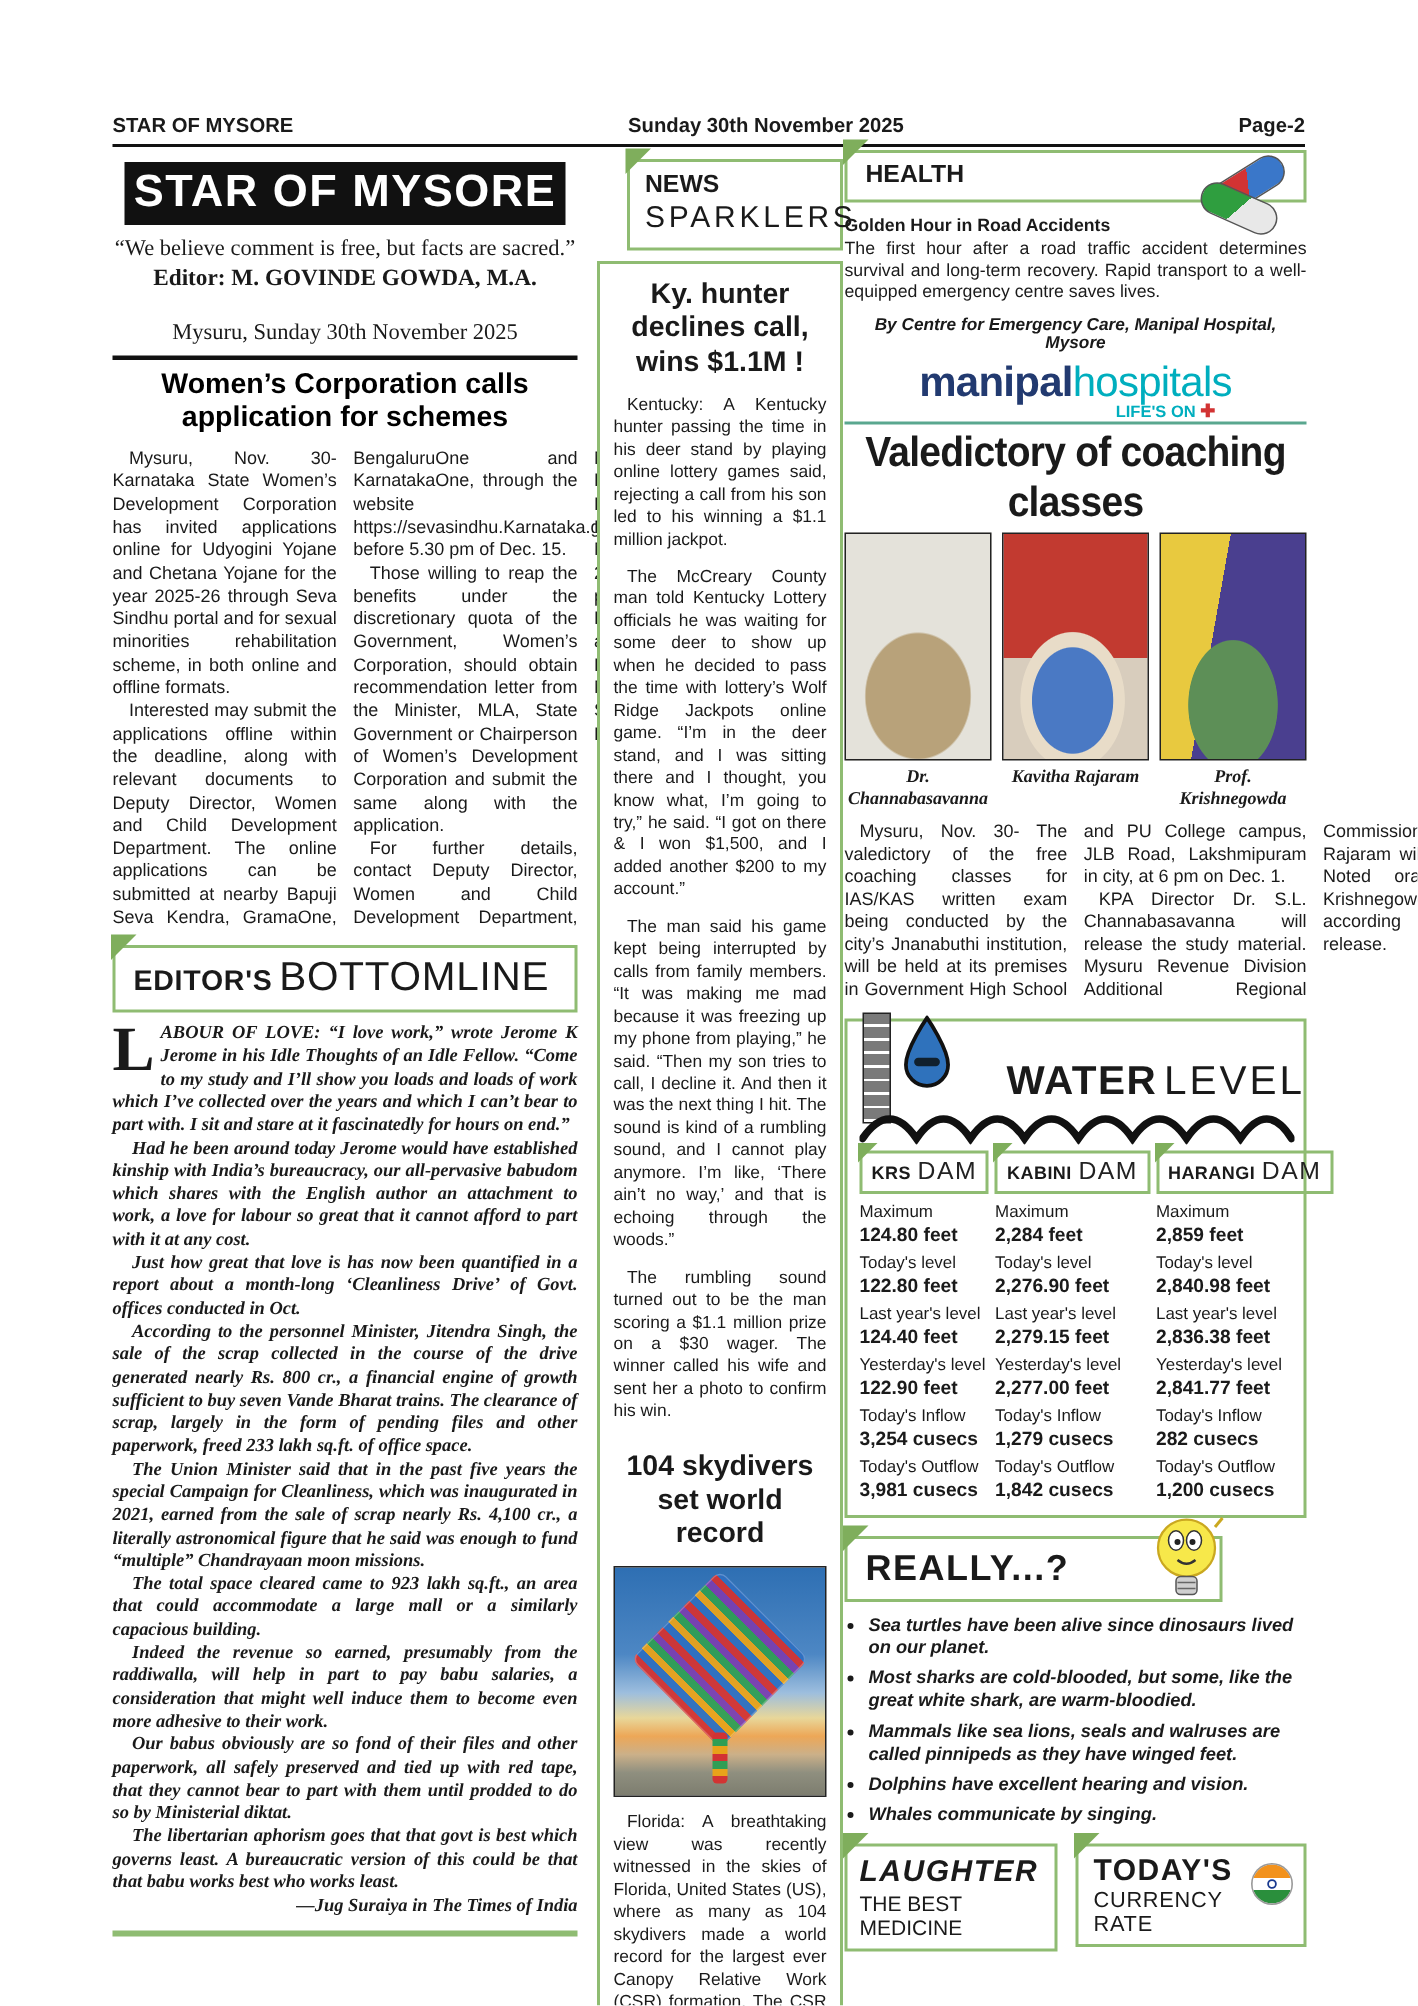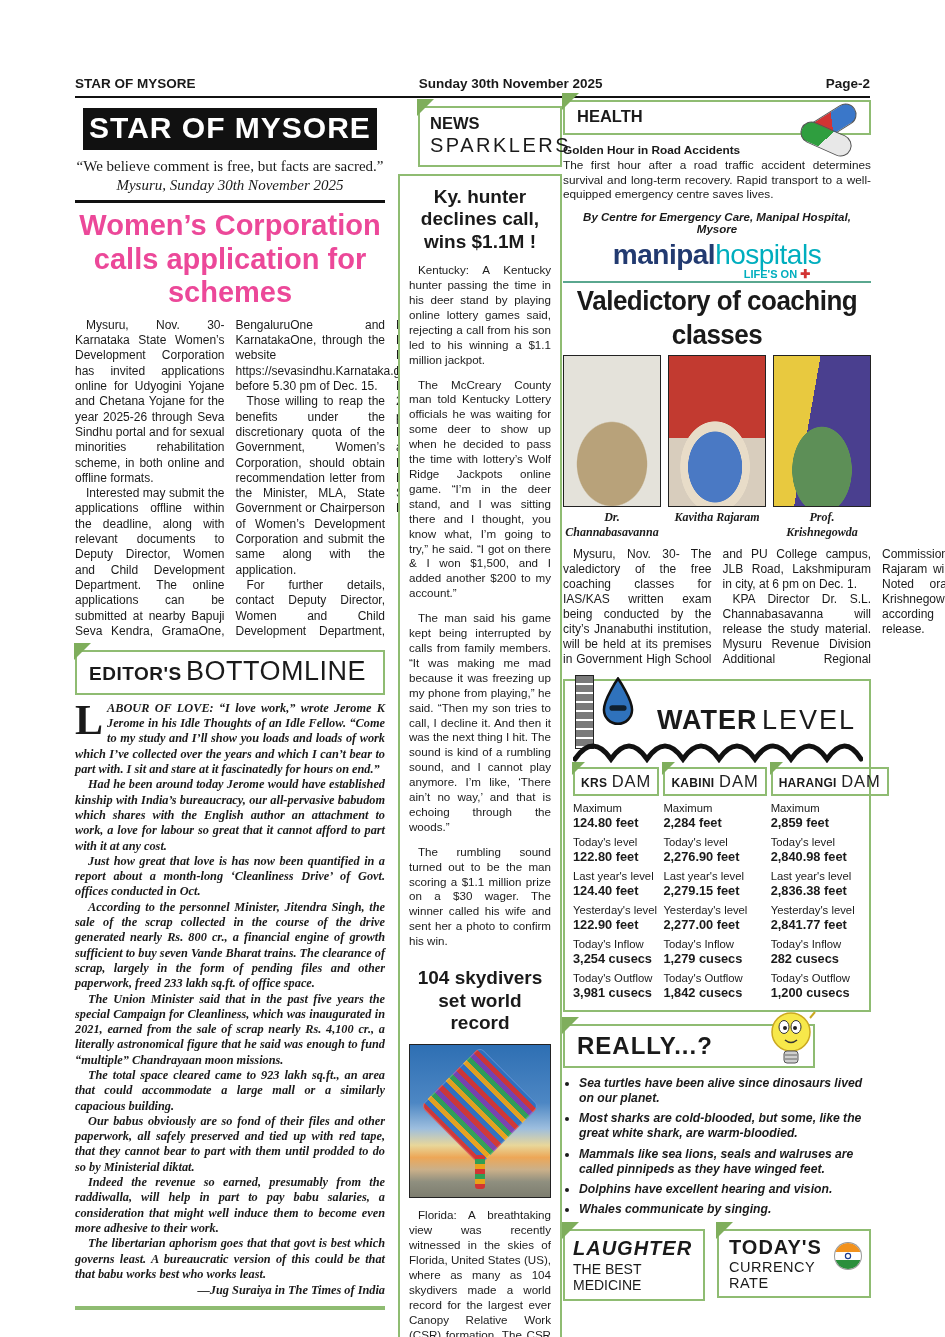--- a/index.html
+++ b/index.html
@@ -17,24 +17,24 @@
   
   .col-left{position:absolute;left:75px;top:104px;width:310px;}
   .col-mid{position:absolute;left:398px;top:106px;width:164px;}
   .col-right{position:absolute;left:563px;top:100px;width:308px;}
   
   .mast-box{background:#111;color:#fff;text-align:center;font-weight:bold;font-size:30px;
             letter-spacing:1px;padding:3px 0 5px;margin:4px 8px 8px;}
   .serif{font-family:"Liberation Serif",serif;}
   .tagline{text-align:center;font-size:15px;margin:2px 0;}
   .ed-line{text-align:center;font-size:15.5px;font-weight:bold;margin:2px 0;}
-  .pd-line{text-align:center;font-size:15px;margin:2px 0 6px;font-style:italic;}
+  .pd-line{text-align:center;font-size:15px;margin:19px 0 6px;}
   .black-rule{border-top:3px solid #111;margin:0 0 6px;}
   
-  .lead-headline{color:#ec4899;font-weight:bold;font-size:29px;line-height:1.16;text-align:center;margin:6px 0 8px;}
+  .lead-headline{color:#000000;font-weight:bold;font-size:19px;line-height:1.16;text-align:center;margin:6px 0 8px;}
   .lead-body{column-count:2;column-gap:11px;text-align:justify;font-size:12px;line-height:15.3px;height:322px;}
   .lead-body p{margin:0;text-indent:11px;}
   
   .edbox{margin:10px 0 6px;padding:4px 12px 6px;}
   .ed-kicker{font-weight:bold;font-size:19px;letter-spacing:.5px;}
   .ed-title{font-size:27px;letter-spacing:.5px;}
   .bl{font-family:"Liberation Serif",serif;font-style:italic;font-weight:bold;
       font-size:12.3px;line-height:15.3px;text-align:justify;margin-top:6px;}
   .bl p{margin:0;text-indent:13px;}
   .bl p.first{text-indent:0;}
@@ -91,21 +91,21 @@
   .photo-caption{font-family:"Liberation Serif",serif;font-weight:bold;font-style:italic;
                  font-size:12px;text-align:center;margin-top:3px;}
   .val-body{column-count:2;column-gap:11px;text-align:justify;font-size:12px;line-height:15.1px;margin-top:7px;height:122px;}
   .val-body p{margin:0;text-indent:10px;}
   
   .water-box{margin-top:10px;padding:6px 8px 10px;}
   .water-head{position:relative;height:72px;}
   .ruler{position:absolute;left:2px;top:-12px;width:17px;height:72px;background:#7a7a7a;border:1.5px solid #222;
          background-image:repeating-linear-gradient(#7a7a7a 0 7px,#fff 7px 9px);background-clip:padding-box;}
   .drop-wrap{position:absolute;left:26px;top:-10px;}
-  .water-title{position:absolute;left:84px;top:18px;white-space:nowrap;}
+  .water-title{position:absolute;left:98px;top:18px;white-space:nowrap;}
   .water-title .w1{font-weight:bold;font-size:27px;letter-spacing:1px;}
   .water-title .w2{font-size:27px;letter-spacing:2px;}
   .waves{position:absolute;left:0;top:46px;}
   .dam-row{display:flex;gap:4px;margin-top:8px;}
   .dam-col{flex:1;}
   .dam-head{border:2px solid #8fbc72;position:relative;padding:3px 6px;white-space:nowrap;}
   .dam-name{font-weight:bold;font-size:12px;letter-spacing:.3px;}
   .dam-suffix{font-size:16.5px;letter-spacing:1px;color:#222;}
   .stat{margin-top:6px;}
   .stat .lab{font-size:11.3px;display:block;}
@@ -137,20 +137,21 @@
 
   <div class="runhead">
     <span>STAR OF MYSORE</span>
     <span class="mid">Sunday 30th November 2025</span>
     <span>Page-2</span>
   </div>
 
   <div class="col-left">
     <div class="mast-box">STAR OF MYSORE</div>
     <div class="tagline serif">“We believe comment is free, but facts are sacred.”</div>
+    <div class="ed-line serif">Editor: M. GOVINDE GOWDA, M.A.</div>
     <div class="pd-line serif">Mysuru, Sunday 30th November 2025</div>
     <div class="black-rule"></div>
 
     <div class="lead-headline">Women’s Corporation calls application for schemes</div>
     <div class="lead-body">
       <p>Mysuru, Nov. 30- Karnataka State Women’s Development Corporation has invited applications online for Udyogini Yojane and Chetana Yojane for the year 2025-26 through Seva Sindhu portal and for sexual minorities rehabilitation scheme, in both online and offline formats.</p>
       <p>Interested may submit the applications offline within the deadline, along with relevant documents to Deputy Director, Women and Child Development Department. The online applications can be submitted at nearby Bapuji Seva Kendra, GramaOne, BengaluruOne and KarnatakaOne, through the website https://sevasindhu.Karnataka.gov.in before 5.30 pm of Dec. 15.</p>
       <p>Those willing to reap the benefits under the discretionary quota of the Government, Women’s Corporation, should obtain recommendation letter from the Minister, MLA, State Government or Chairperson of Women’s Development Corporation and submit the same along with the application.</p>
       <p>For further details, contact Deputy Director, Women and Child Development Department, Mysuru district or District Development Officer, Karnataka State Women’s Development Corporation, Mysuru [Ph: 0821-2495432], according to a press release from the Deputy Director of Women and Child Development Department and District Manager of Karnataka State Women’s Development Corporation.</p>
     </div>
@@ -161,22 +162,22 @@
       <span class="ed-title">BOTTOMLINE</span>
     </div>
 
     <div class="bl">
       <p class="first"><span class="dropcap">L</span><span>ABOUR OF LOVE: “I love work,” wrote Jerome K Jerome in his Idle Thoughts of an Idle Fellow. “Come to my study and I’ll show you loads and loads of work which I’ve collected over the years and which I can’t bear to part with. I sit and stare at it fascinatedly for hours on end.”</span></p>
       <p>Had he been around today Jerome would have established kinship with India’s bureaucracy, our all-pervasive babudom which shares with the English author an attachment to work, a love for labour so great that it cannot afford to part with it at any cost.</p>
       <p>Just how great that love is has now been quantified in a report about a month-long ‘Cleanliness Drive’ of Govt. offices conducted in Oct.</p>
       <p>According to the personnel Minister, Jitendra Singh, the sale of the scrap collected in the course of the drive generated nearly Rs. 800 cr., a financial engine of growth sufficient to buy seven Vande Bharat trains. The clearance of scrap, largely in the form of pending files and other paperwork, freed 233 lakh sq.ft. of office space.</p>
       <p>The Union Minister said that in the past five years the special Campaign for Cleanliness, which was inaugurated in 2021, earned from the sale of scrap nearly Rs. 4,100 cr., a literally astronomical figure that he said was enough to fund “multiple” Chandrayaan moon missions.</p>
       <p>The total space cleared came to 923 lakh sq.ft., an area that could accommodate a large mall or a similarly capacious building.</p>
+      <p>Indeed the revenue so earned, presumably from the raddiwalla, will help in part to pay babu salaries, a consideration that might well induce them to become even more adhesive to their work.</p>
       <p>Our babus obviously are so fond of their files and other paperwork, all safely preserved and tied up with red tape, that they cannot bear to part with them until prodded to do so by Ministerial diktat.</p>
-      <p>Indeed the revenue so earned, presumably from the raddiwalla, will help in part to pay babu salaries, a consideration that might well induce them to become even more adhesive to their work.</p>
       <p>The libertarian aphorism goes that that govt is best which governs least. A bureaucratic version of this could be that that babu works best who works least.</p>
       <div class="bl-byline">—Jug Suraiya in The Times of India</div>
     </div>
     <div class="green-rule"></div>
   </div>
 
   <div class="col-mid">
     <div class="gbox sprk-head">
       <span class="fold"></span>
       <span class="sprk-kicker">NEWS</span>

